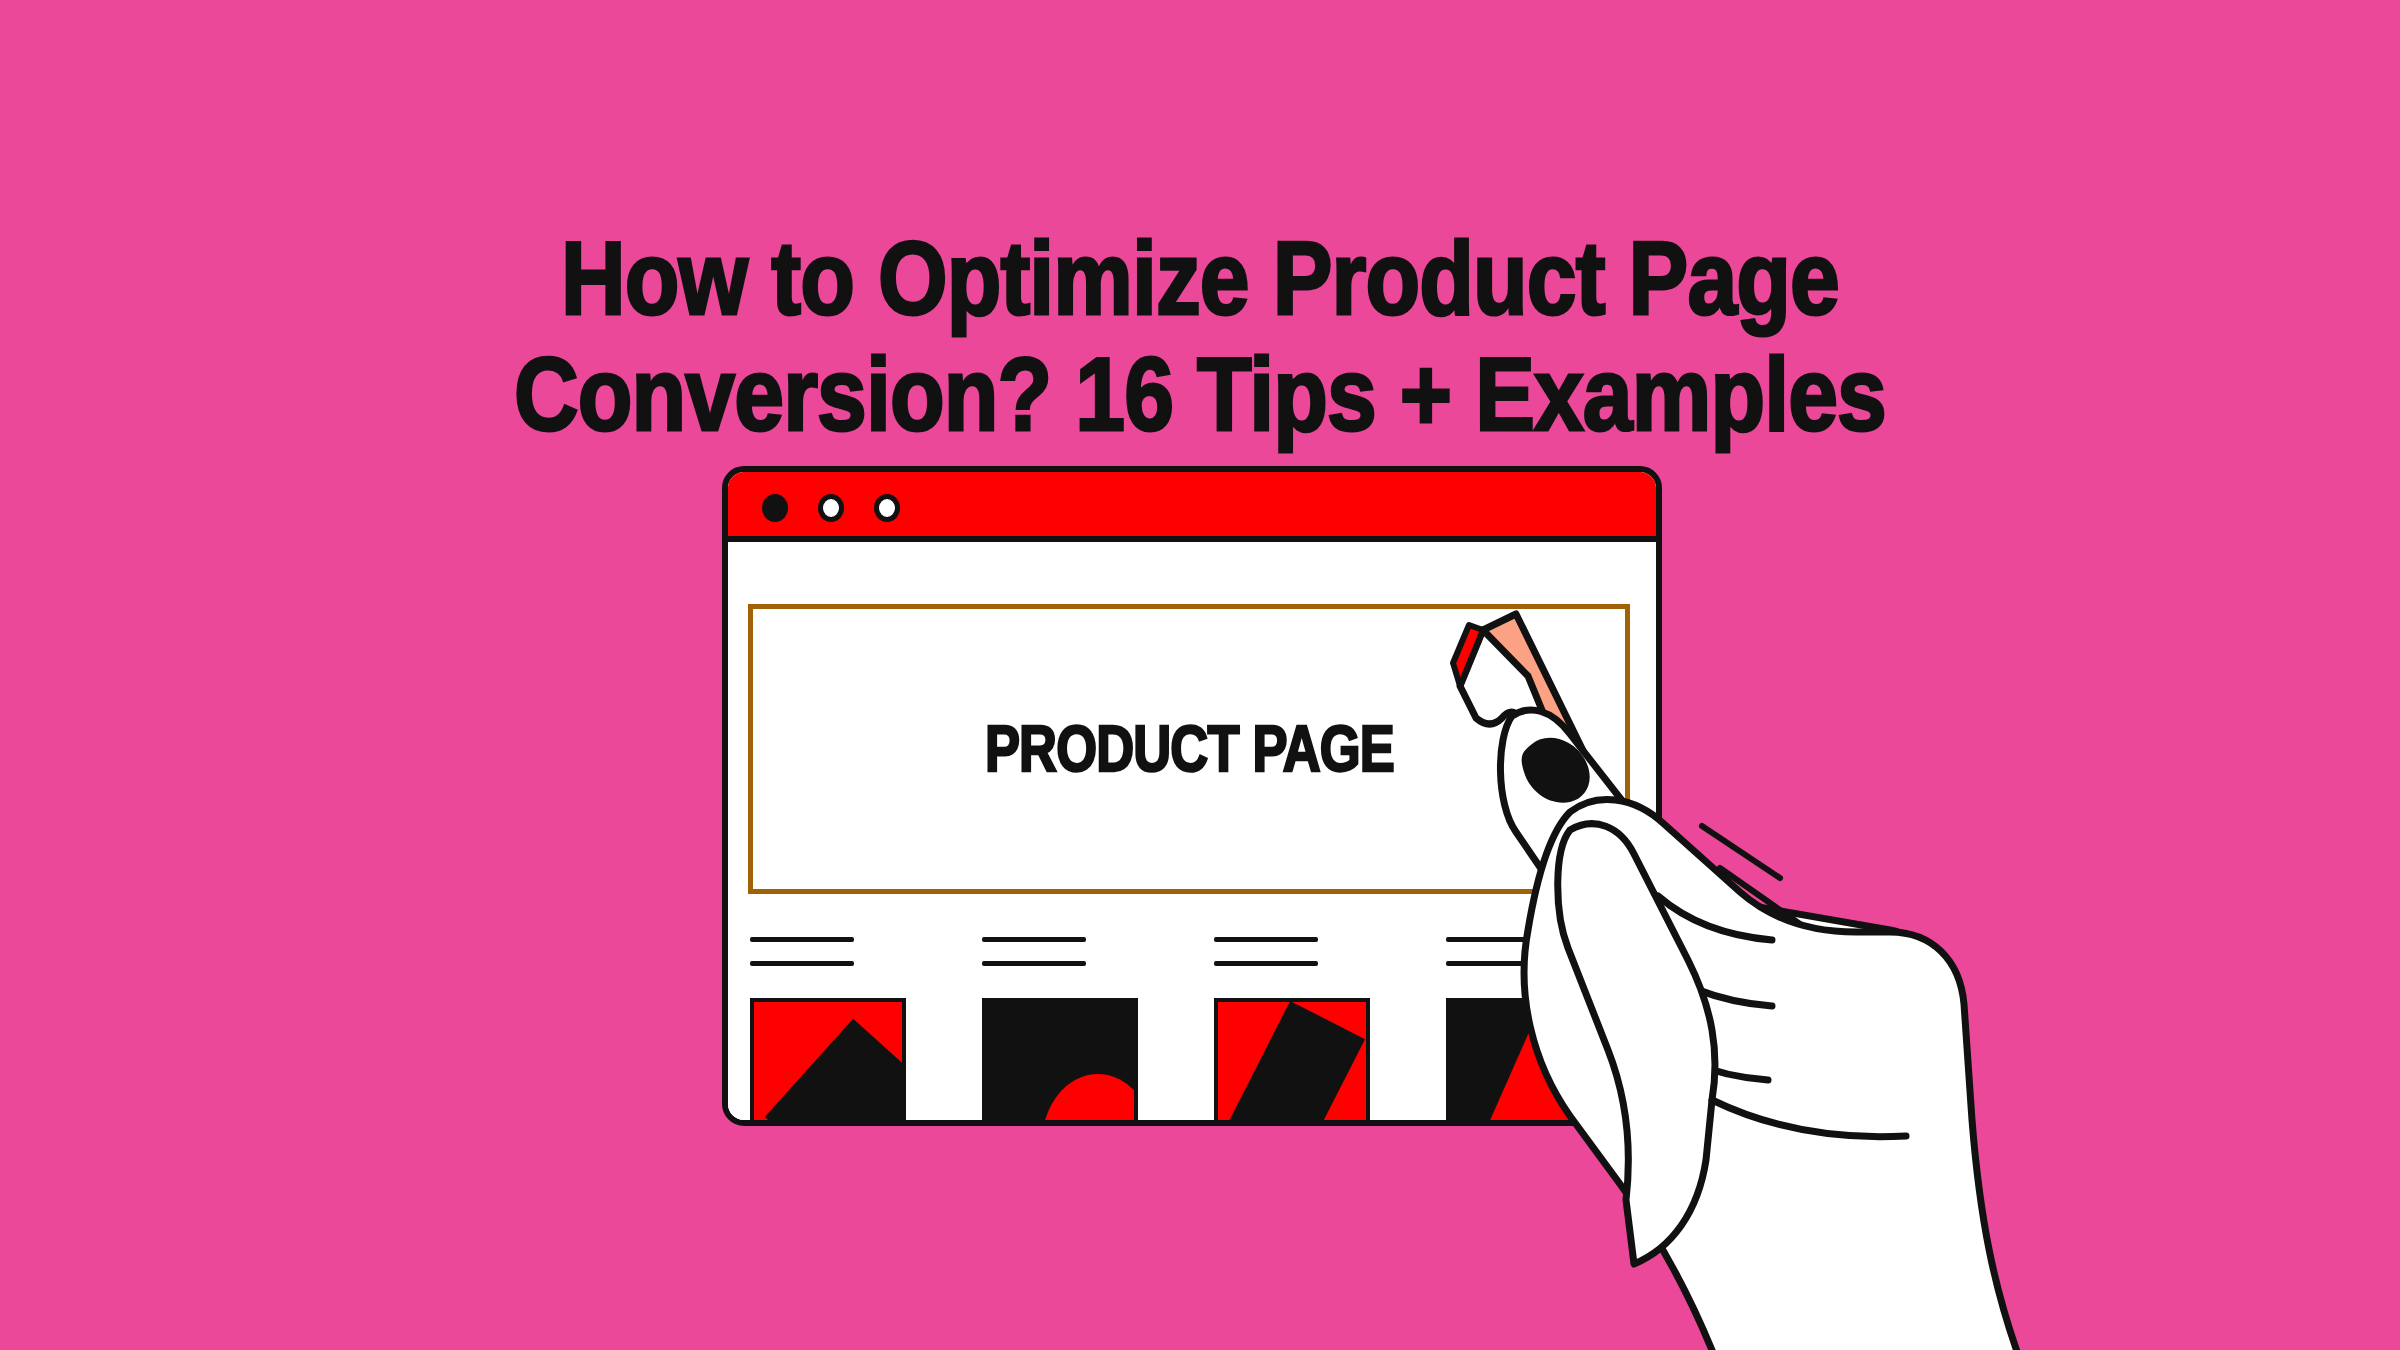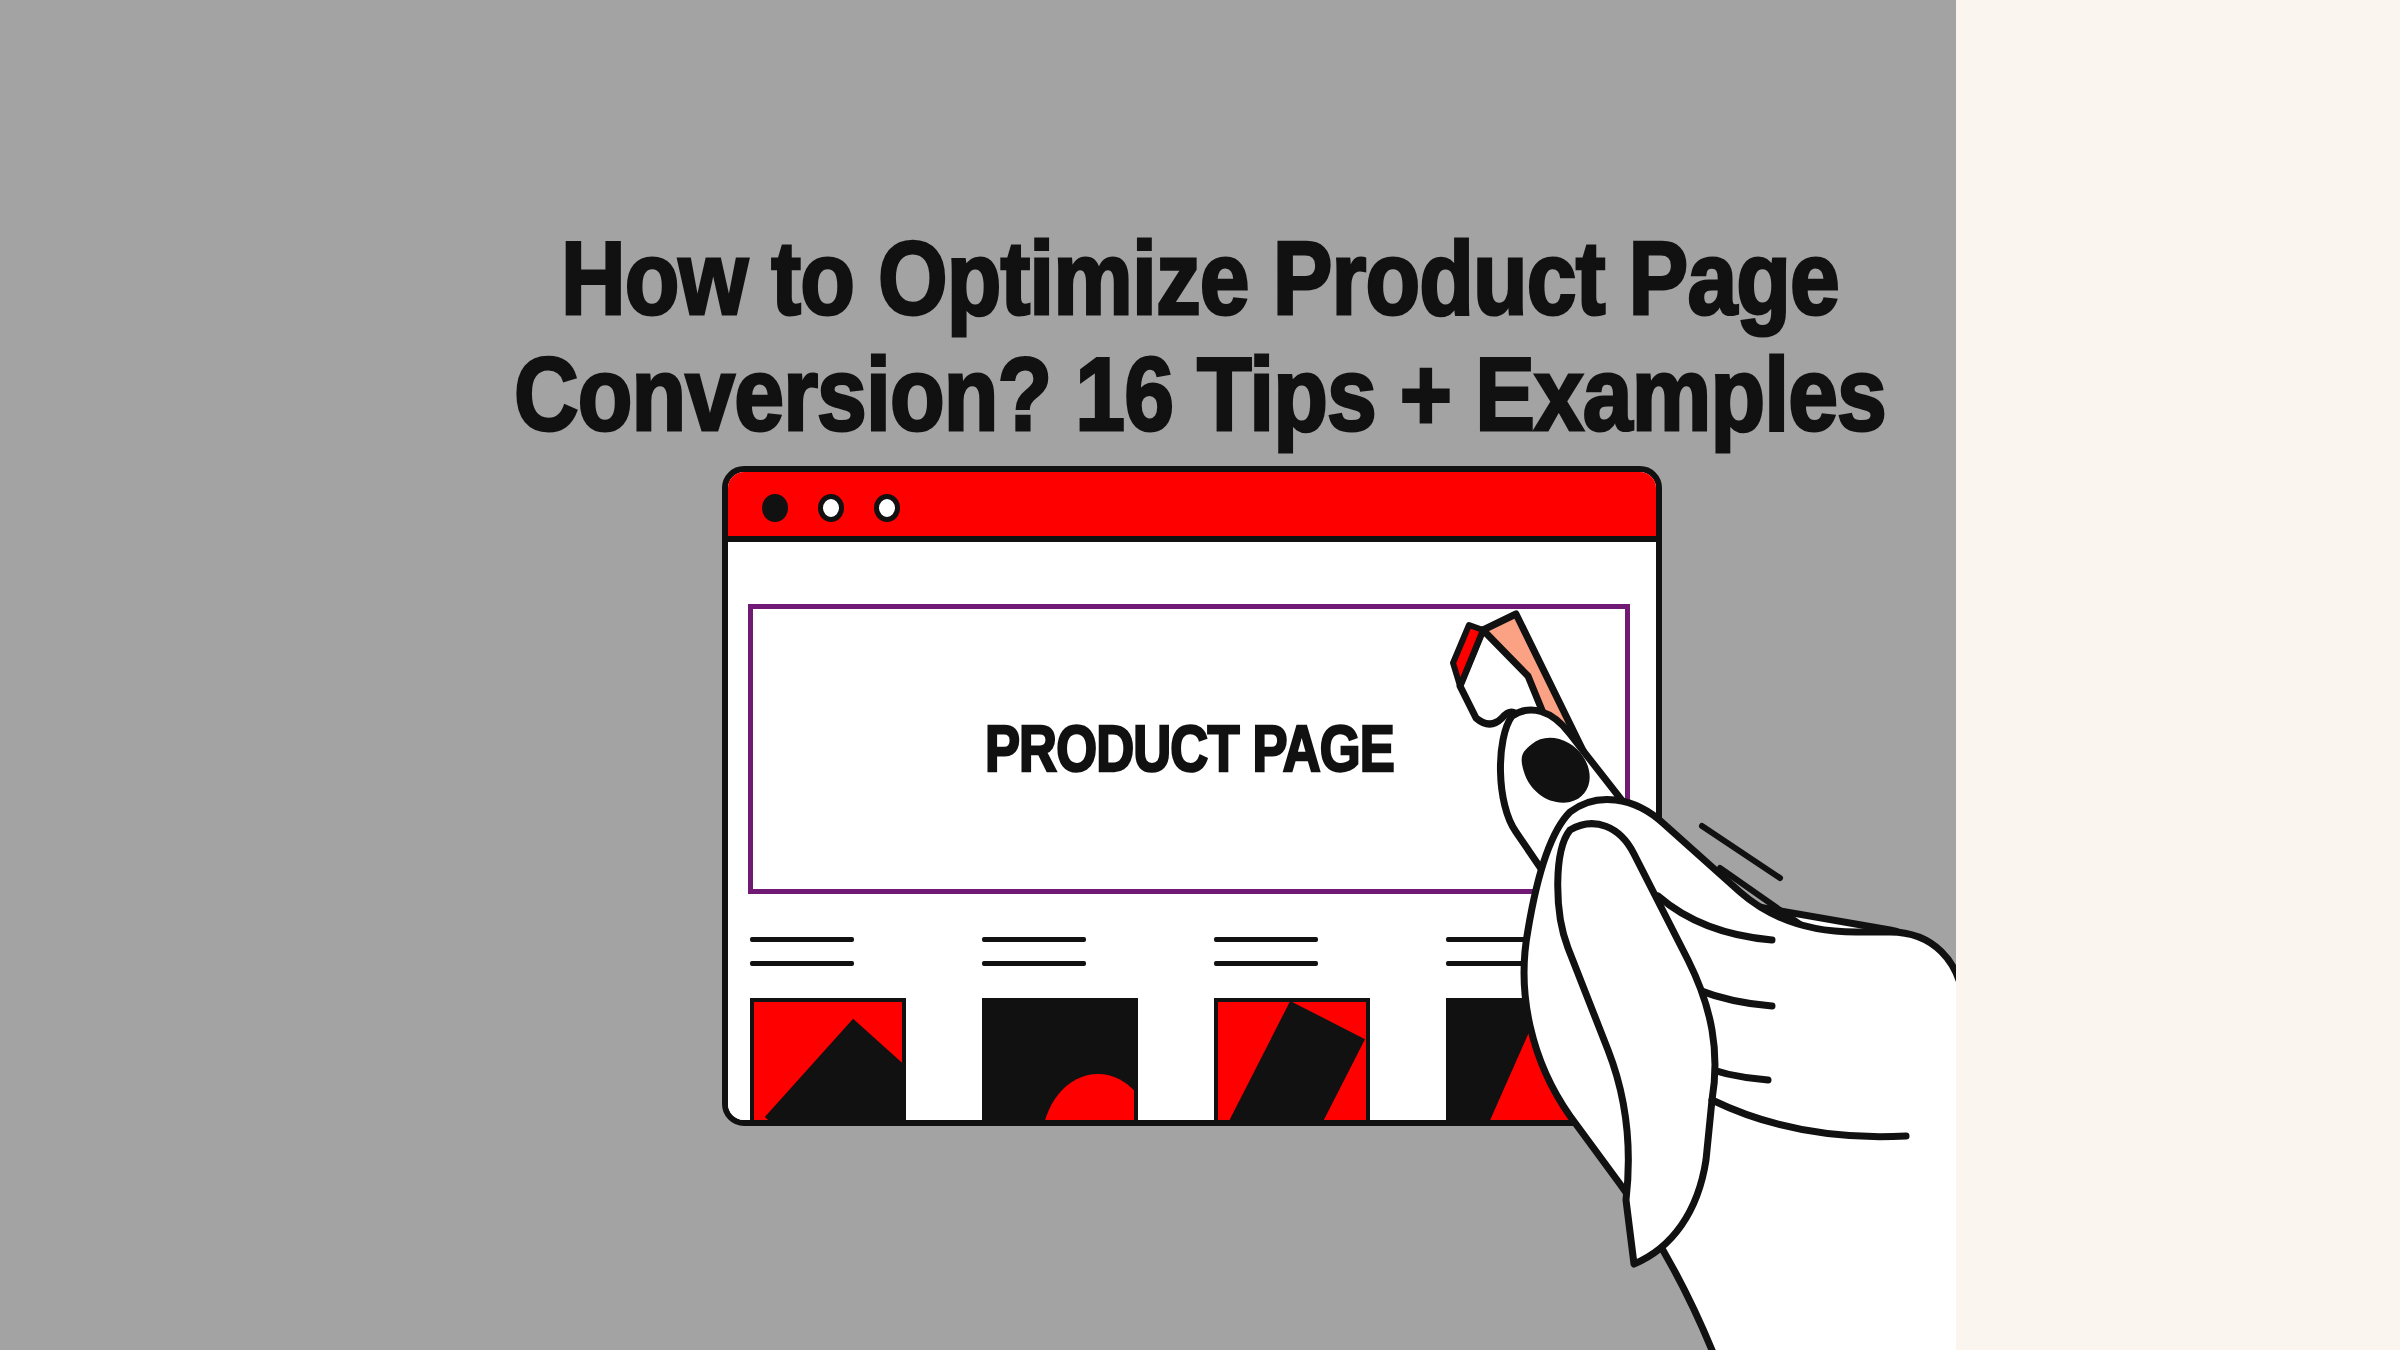--- a/index.html
+++ b/index.html
@@ -9,23 +9,23 @@
   }
   body {
     width: 2400px;
     height: 1350px;
     overflow: hidden;
     background: #faf5ef;
     font-family: "Liberation Sans", sans-serif;
   }
   .stage {
     position: relative;
-    width: 1956px;
+    width: 2400px;
     height: 1350px;
-    background: #a3a3a3;
+    background: #ec4899;
     overflow: hidden;
   }
 
   
   .headline {
     position: absolute;
     left: 0;
     top: 150px;
     width: 2400px;
     text-align: center;
@@ -89,21 +89,21 @@
     background: #ffffff;
   }
 
   
   .hero-box {
     position: absolute;
     left: 20px;
     top: 62px;
     width: 882px;
     height: 290px;
-    border: 5px solid #701a75;
+    border: 5px solid #a16207;
     box-sizing: border-box;
     background: #ffffff;
     display: flex;
     align-items: center;
     justify-content: center;
   }
   .hero-title {
     font-family: "Liberation Sans Narrow", "Liberation Sans", sans-serif;
     font-weight: 700;
     font-size: 64px;

